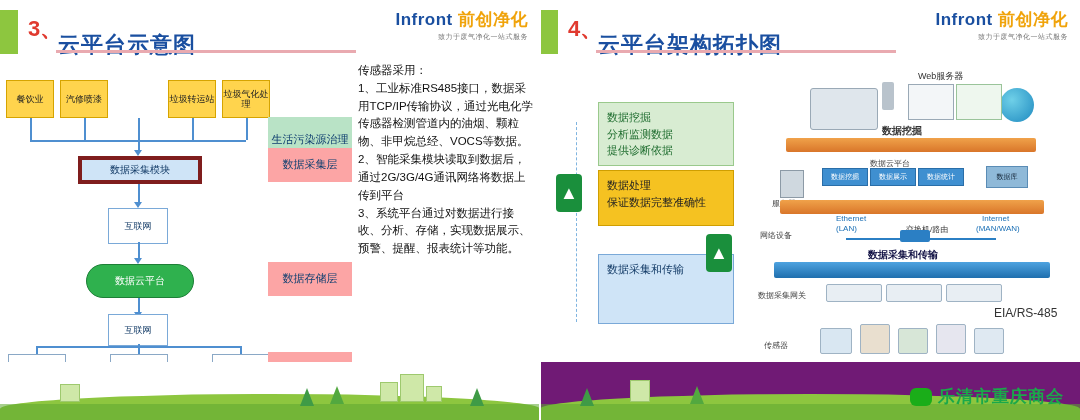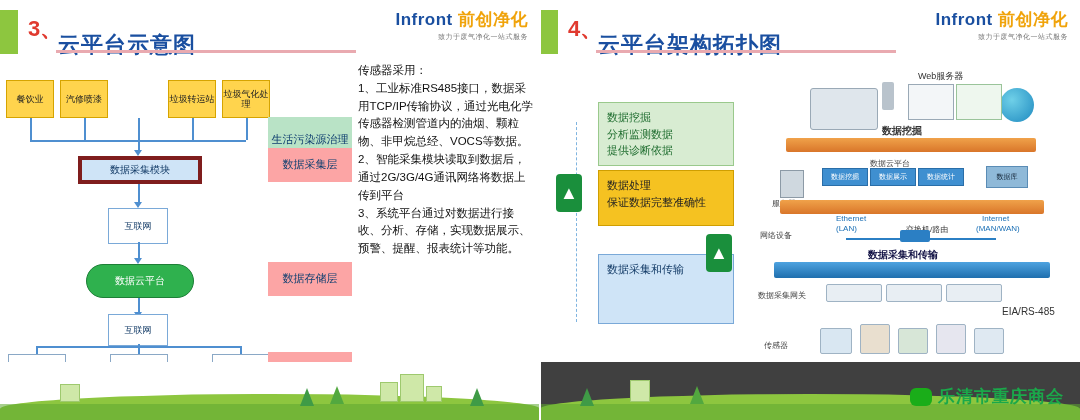--- a/index.html
+++ b/index.html
@@ -55,21 +55,21 @@
   .rbox{position:absolute;box-sizing:border-box;padding:6px 8px;font-size:11px;line-height:1.5;color:#123;}
   .rb-green{background:#d8ecd2;border:1px solid #9ac98c;color:#1f6d2f;}
   .rb-yellow{background:#f5c221;border:1px solid #cf9e00;color:#222;}
   .rb-blue{background:#cfe4f7;border:1px solid #7aa9d8;color:#123a66;}
   .upbtn{position:absolute;width:26px;height:38px;background:#1a8f3c;border-radius:4px;display:flex;align-items:center;justify-content:center;color:#fff;font-size:18px;}
   .dashed{position:absolute;border:1px dashed #7fb4e0;}
   .tier-lbl{position:absolute;font-size:10px;color:#333;}
   .slab{position:absolute;height:14px;border-radius:2px;}
   .netline{position:absolute;background:#2b7fc4;height:2px;}
   .dev{position:absolute;background:#e8eef3;border:1px solid #9fb3c4;border-radius:2px;}
-  .footR{position:absolute;left:0;bottom:0;width:540px;height:58px;background:#404040;}
+  .footR{position:absolute;left:0;bottom:0;width:540px;height:58px;background:#701a75;}
   .wechat{position:absolute;right:16px;bottom:12px;display:flex;align-items:center;gap:6px;}
   .wechat .ic{width:22px;height:18px;background:#1aad19;border-radius:6px;}
   .wechat .tx{font-size:17px;font-weight:bold;color:#1aa84a;letter-spacing:1px;}
 </style>
 </head>
 <body>
 
 <div class="wrap">
 
   <div class="slide left">
@@ -226,21 +226,21 @@
         <div class="netline" style="left:96px;top:176px;width:150px;"></div>
         <div style="position:absolute;left:150px;top:168px;width:30px;height:12px;background:#2b7fc4;border-radius:2px;"></div>
 
         <div class="slab" style="left:24px;top:200px;width:276px;height:16px;background:linear-gradient(#4ea3e0,#1f6fae);"></div>
         <div class="tier-lbl" style="left:118px;top:186px;font-weight:bold;color:#114;">数据采集和传输</div>
 
         <div style="position:absolute;left:8px;top:228px;font-size:8px;color:#444;">数据采集网关</div>
         <div class="dev" style="left:76px;top:222px;width:54px;height:16px;"></div>
         <div class="dev" style="left:136px;top:222px;width:54px;height:16px;"></div>
         <div class="dev" style="left:196px;top:222px;width:54px;height:16px;"></div>
-        <div style="position:absolute;left:252px;top:244px;font-size:10px;color:#333;">EIA/RS-485</div>
+        <div style="position:absolute;left:244px;top:244px;font-size:12px;color:#333;">EIA/RS-485</div>
 
         <div style="position:absolute;left:14px;top:278px;font-size:8px;color:#444;">传感器</div>
         <div class="dev" style="left:70px;top:266px;width:30px;height:24px;background:#d9e7f2;"></div>
         <div class="dev" style="left:110px;top:262px;width:28px;height:28px;background:#e9dfcf;"></div>
         <div class="dev" style="left:148px;top:266px;width:28px;height:24px;background:#d7e6d7;"></div>
         <div class="dev" style="left:186px;top:262px;width:28px;height:28px;background:#e6e6ef;"></div>
         <div class="dev" style="left:224px;top:266px;width:28px;height:24px;background:#dfe9f2;"></div>
       </div>
     </div>
 

